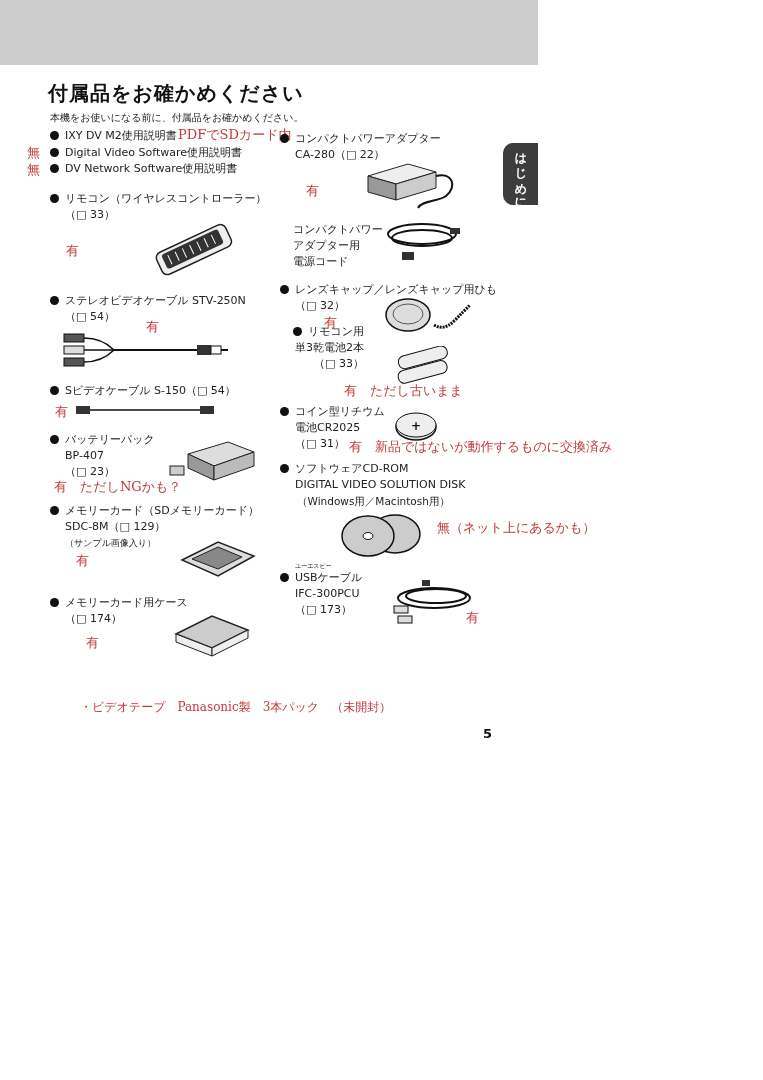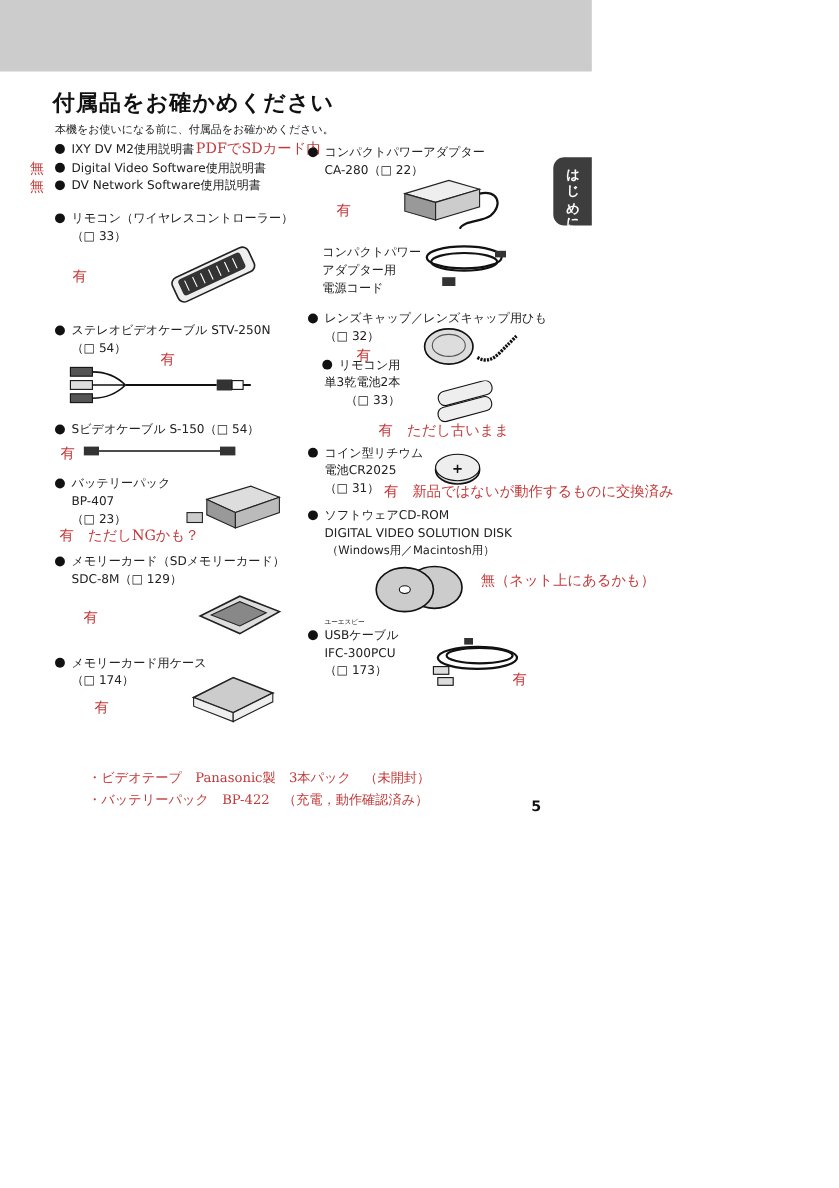--- a/index.html
+++ b/index.html
@@ -103,20 +103,21 @@
 <svg class="illus" style="left:168px;top:440px;" width="90" height="45">
   <polygon points="20,14 60,2 86,12 46,26" fill="#ddd" stroke="#222"></polygon>
     <polygon points="20,14 46,26 46,40 20,28" fill="#999" stroke="#222"></polygon>
     <polygon points="46,26 86,12 86,26 46,40" fill="#bbb" stroke="#222"></polygon>
   <rect x="2" y="26" width="14" height="9" fill="#ccc" stroke="#222"></rect>
 </svg>
 
 <div class="item" style="left:50px;top:503px;">
   <div><span class="bullet"></span><span>メモリーカード（SDメモリーカード）</span></div>
   <div class="indent">SDC-8M（□ 129）</div>
+  <div class="indent" style="font-size:9px;">（サンプル画像入り）</div>
 </div>
 <div class="note" style="left:76px;top:552px;">有</div>
 <svg class="illus" style="left:178px;top:538px;" width="80" height="42">
   <polygon points="4,22 40,4 76,18 40,38" fill="#ddd" stroke="#222" stroke-width="1.5"></polygon>
     <polygon points="14,21 40,9 64,19 40,31" fill="#888" stroke="#222"></polygon>
 </svg>
 
 <div class="item" style="left:50px;top:595px;">
   <div><span class="bullet"></span><span>メモリーカード用ケース</span></div>
   <div class="indent">（□ 174）</div>
@@ -211,16 +212,15 @@
 <svg class="illus" style="left:388px;top:578px;" width="90" height="50">
   <ellipse cx="46" cy="20" rx="36" ry="10" fill="none" stroke="#111" stroke-width="2"></ellipse>
     <ellipse cx="48" cy="18" rx="30" ry="7" fill="none" stroke="#111" stroke-width="2"></ellipse>
   <rect x="6" y="28" width="14" height="7" fill="#ddd" stroke="#111"></rect>
     <rect x="10" y="38" width="14" height="7" fill="#ddd" stroke="#111"></rect>
     <rect x="34" y="2" width="8" height="6" fill="#333"></rect>
 </svg>
 
 <div class="extras">
   <div>・ビデオテープ　Panasonic製　3本パック　（未開封）</div>
-  <div>・バッテリーパック　BP-422　（充電，動作確認済み）</div>
 </div>
 
 <div class="page-num">5</div>
 
 </body></html>

